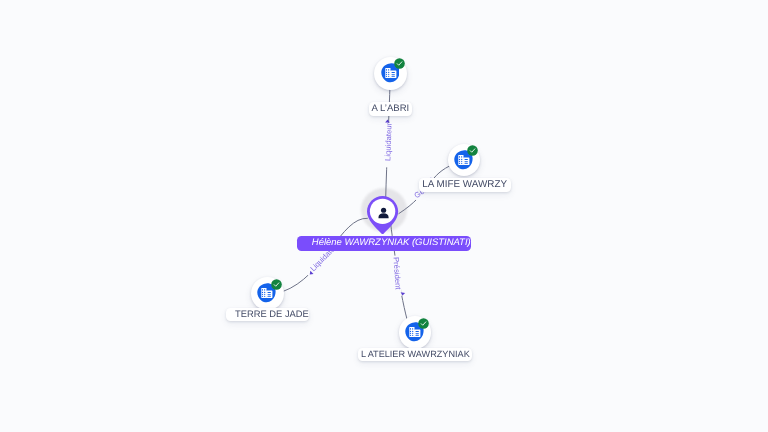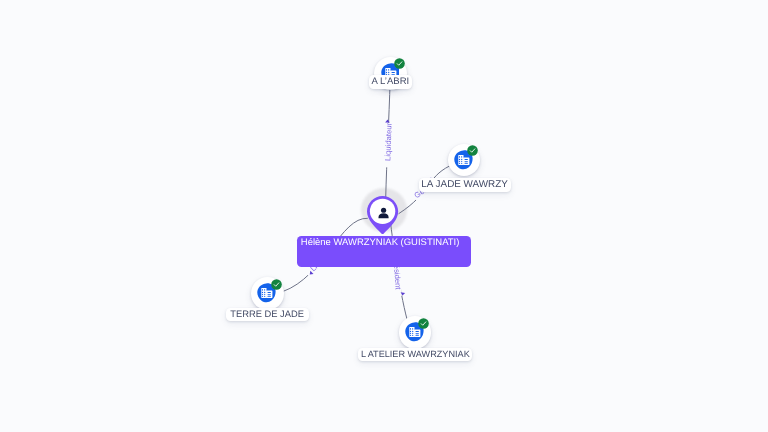--- a/index.html
+++ b/index.html
@@ -67,21 +67,21 @@
   <div style="position:absolute;left:361px;top:188px;width:46.4px;height:44.4px;">
     <svg class="person-pin" style="left:6.4px;top:7.5px;" width="31.2" height="38.7" viewBox="0 0 31.2 38.7">
       <path d="M15.6 0 C7 0 0 7 0 15.6 C0 24.3 8.5 31.6 15.6 38.7 C22.7 31.6 31.2 24.3 31.2 15.6 C31.2 7 24.2 0 15.6 0 Z" fill="#7c4ff8"></path>
       <circle cx="15.6" cy="15.35" r="12.7" fill="#fff"></circle>
       <g fill="#111a3c">
         <circle cx="16.6" cy="14.25" r="2.6"></circle>
         <path d="M11.5 22.2 v-1.1 a5.05 3.9 0 0 1 10.1 0 v1.1 z"></path>
       </g>
     </svg>
   </div>
-  <div class="person-badge" style="left:296.8px;top:236.2px;width:174.3px;height:31px;line-height:14.6px;padding-left:4px;box-sizing:border-box;">
+  <div class="person-badge" style="left:296.8px;top:236.2px;width:174.3px;height:15px;line-height:14.6px;padding-left:15px;box-sizing:border-box;font-style:italic;">
     <span>Hélène WAWRZYNIAK (GUISTINATI)</span>
   </div>
 
   <div id="companies">
       <div class="conode" style="left: 374.4px; top: 56.8px;">
         <div class="co-circle">
           <svg class="co-blob" viewBox="0 0 50 52">
             <path d="M25 0.4 C36.5 -0.8 46.6 6.2 49.2 17.2 C51.4 27 47.6 38.8 39.6 45.8 C32.2 52.2 20 52.6 12.2 46.6 C3.6 40 -1 29.4 1.4 19.4 C3.8 9.2 12.6 1.6 25 0.4 Z" fill="#1463ea"></path>
             <g fill="#ffffff">
               <rect x="11.5" y="12.8" width="13.9" height="26.4" rx="1"></rect>
@@ -100,21 +100,21 @@
               <rect x="27.8" y="28.5" width="9.7" height="2.6" rx="1.3"></rect>
               <rect x="27.8" y="33.5" width="9.7" height="2.6" rx="1.3"></rect>
             </g>
           </svg>
           <svg class="co-check" viewBox="0 0 16 16">
             <circle cx="8" cy="8" r="7.7" fill="#12833f"></circle>
             <path d="M4.7 8.3 L6.9 10.5 L11.4 5.6" stroke="#fff" stroke-width="1.25" fill="none" stroke-linecap="round" stroke-linejoin="round"></path>
           </svg>
         </div>
       </div>
-      <div class="nodelabel" style="left: 368.6px; top: 75px; width: 43.6px; height: 13.6px; line-height: 13.6px; font-size: 9.55px; text-align: center;"><span>A L’ABRI</span></div>
+      <div class="nodelabel" style="left: 368.6px; top: 102px; width: 43.6px; height: 13.6px; line-height: 13.6px; font-size: 9.55px; text-align: center;"><span>A L’ABRI</span></div>
       <div class="conode" style="left: 447.6px; top: 143.6px;">
         <div class="co-circle">
           <svg class="co-blob" viewBox="0 0 50 52">
             <path d="M25 0.4 C36.5 -0.8 46.6 6.2 49.2 17.2 C51.4 27 47.6 38.8 39.6 45.8 C32.2 52.2 20 52.6 12.2 46.6 C3.6 40 -1 29.4 1.4 19.4 C3.8 9.2 12.6 1.6 25 0.4 Z" fill="#1463ea"></path>
             <g fill="#ffffff">
               <rect x="11.5" y="12.8" width="13.9" height="26.4" rx="1"></rect>
               <rect x="24.2" y="19.6" width="17" height="19.6" rx="1"></rect>
             </g>
             <g fill="#1463ea">
               <rect x="13.4" y="15.2" width="2.6" height="5" rx="1.3"></rect>
@@ -129,21 +129,21 @@
               <rect x="27.8" y="28.5" width="9.7" height="2.6" rx="1.3"></rect>
               <rect x="27.8" y="33.5" width="9.7" height="2.6" rx="1.3"></rect>
             </g>
           </svg>
           <svg class="co-check" viewBox="0 0 16 16">
             <circle cx="8" cy="8" r="7.7" fill="#12833f"></circle>
             <path d="M4.7 8.3 L6.9 10.5 L11.4 5.6" stroke="#fff" stroke-width="1.25" fill="none" stroke-linecap="round" stroke-linejoin="round"></path>
           </svg>
         </div>
       </div>
-      <div class="nodelabel" style="left: 418.6px; top: 178px; width: 92px; height: 13.6px; line-height: 13.6px; font-size: 9.88px;"><span>LA JADE WAWRZY</span></div>
+      <div class="nodelabel" style="left: 418.6px; top: 178px; width: 92px; height: 13.6px; line-height: 13.6px; font-size: 9.88px;"><span>LA MIFE WAWRZY</span></div>
       <div class="conode" style="left: 250.8px; top: 277px;">
         <div class="co-circle">
           <svg class="co-blob" viewBox="0 0 50 52">
             <path d="M25 0.4 C36.5 -0.8 46.6 6.2 49.2 17.2 C51.4 27 47.6 38.8 39.6 45.8 C32.2 52.2 20 52.6 12.2 46.6 C3.6 40 -1 29.4 1.4 19.4 C3.8 9.2 12.6 1.6 25 0.4 Z" fill="#1463ea"></path>
             <g fill="#ffffff">
               <rect x="11.5" y="12.8" width="13.9" height="26.4" rx="1"></rect>
               <rect x="24.2" y="19.6" width="17" height="19.6" rx="1"></rect>
             </g>
             <g fill="#1463ea">
               <rect x="13.4" y="15.2" width="2.6" height="5" rx="1.3"></rect>
@@ -158,21 +158,21 @@
               <rect x="27.8" y="28.5" width="9.7" height="2.6" rx="1.3"></rect>
               <rect x="27.8" y="33.5" width="9.7" height="2.6" rx="1.3"></rect>
             </g>
           </svg>
           <svg class="co-check" viewBox="0 0 16 16">
             <circle cx="8" cy="8" r="7.7" fill="#12833f"></circle>
             <path d="M4.7 8.3 L6.9 10.5 L11.4 5.6" stroke="#fff" stroke-width="1.25" fill="none" stroke-linecap="round" stroke-linejoin="round"></path>
           </svg>
         </div>
       </div>
-      <div class="nodelabel" style="left: 225.5px; top: 307.8px; width: 83.3px; height: 13.6px; line-height: 13.6px; font-size: 9.35px;"><span>TERRE DE JADE</span></div>
+      <div class="nodelabel" style="left: 225.5px; top: 307.8px; width: 83.3px; height: 13.6px; line-height: 13.6px; font-size: 9.35px; text-align: right;"><span>TERRE DE JADE</span></div>
       <div class="conode" style="left: 398.6px; top: 316.2px;">
         <div class="co-circle">
           <svg class="co-blob" viewBox="0 0 50 52">
             <path d="M25 0.4 C36.5 -0.8 46.6 6.2 49.2 17.2 C51.4 27 47.6 38.8 39.6 45.8 C32.2 52.2 20 52.6 12.2 46.6 C3.6 40 -1 29.4 1.4 19.4 C3.8 9.2 12.6 1.6 25 0.4 Z" fill="#1463ea"></path>
             <g fill="#ffffff">
               <rect x="11.5" y="12.8" width="13.9" height="26.4" rx="1"></rect>
               <rect x="24.2" y="19.6" width="17" height="19.6" rx="1"></rect>
             </g>
             <g fill="#1463ea">
               <rect x="13.4" y="15.2" width="2.6" height="5" rx="1.3"></rect>

